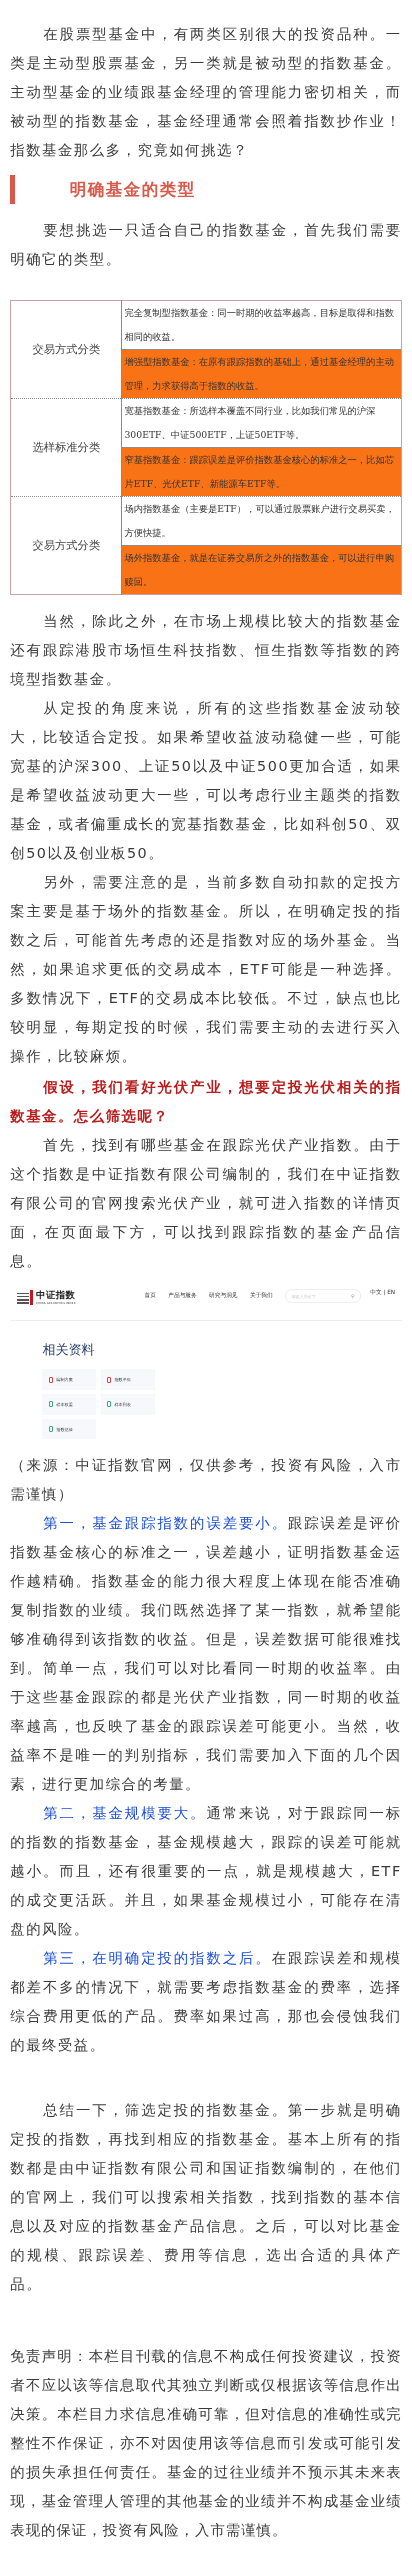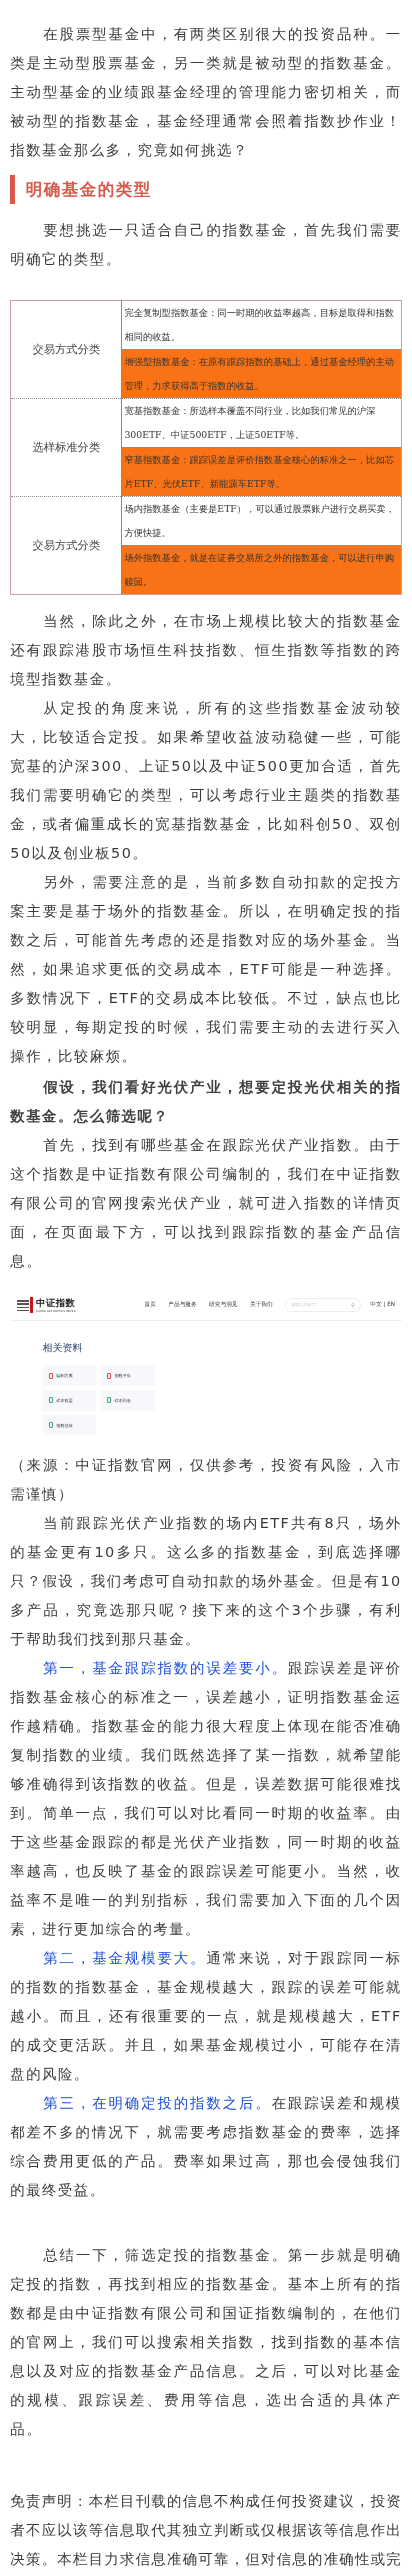--- a/index.html
+++ b/index.html
@@ -14,26 +14,26 @@
   .page { padding: 0 10.3px; }
   p.para {
     font-size: 14.4px;
     line-height: 29px;
     letter-spacing: 1.5px;
     text-indent: 33px;
     text-align: justify;
   }
   p.noindent { text-indent: 0; }
   .red { color: #1d4ed8; }
-  .red-bold { color: #404040; font-weight: bold; }
+  .red-bold { color: #b91c1c; font-weight: bold; }
 
   
   .sec-heading {
     display: flex; align-items: center;
-    height: 29px; margin-top: 10.3px;
+    height: 29px; margin-top: 10.3px; gap: 44px;
   }
   .sec-bar { width: 5.2px; height: 29px; background: #d9594a; margin-right: 10.3px; }
   .sec-title { font-size: 16.5px; font-weight: bold; color: #d9594a; letter-spacing: 1.5px; }
 
   
   .cls-table {
     width: 392px; margin: 26px 0 12.4px 0;
     border: 1px solid #c9a3a3;
     border-collapse: collapse;
     font-family: "DejaVu Serif", "Liberation Serif", serif;
@@ -43,40 +43,40 @@
     width: 111px; text-align: center; font-size: 11.3px; color: #444;
     border-right: 0.5px solid #8a8a8a;
   }
   .cls-table td.desc {
     font-size: 9.3px; line-height: 24px; color: #333; padding: 0 2.1px; letter-spacing: 0;
   }
   .cls-table td.desc.pink { background: #f97316; }
 
   
   .embed { margin: 13.4px 0 0 0; width: 392px; height: 155px; position: relative; background: #fff; }
-  .emb-nav { height: 32px; display: flex; align-items: center; padding: 0 7.2px; border-bottom: 0.5px solid #eee; }
+  .emb-nav { height: 32px; display: flex; align-items: flex-start; padding: 0 7.2px; border-bottom: 0.5px solid #eee; }
   .emb-logo { display: flex; align-items: center; }
   .emb-logo-mark { width: 15.5px; height: 15.5px; position: relative; margin-right: 3.1px; }
   .emb-logo-mark span { position: absolute; left: 0; height: 1.5px; background: #555; width: 11.3px; }
   .emb-logo-mark .r { position: absolute; right: 0; top: 0; width: 2.6px; height: 15.5px; background: #c8161d; }
   .emb-logo-text { display: flex; flex-direction: column; }
   .emb-logo-cn { font-size: 9.3px; font-weight: bold; color: #222; letter-spacing: 0.5px; }
   .emb-logo-en { font-size: 2.6px; color: #222; letter-spacing: 0.3px; }
   .emb-menu { display: flex; margin-left: auto; gap: 12.4px; font-size: 5.7px; color: #333; align-items: center; }
   .emb-search { width: 76px; height: 13.4px; border: 0.5px solid #eee; border-radius: 6.7px; display: flex; align-items: center; padding: 0 5.2px; font-size: 4.1px; color: #ccc; justify-content: space-between; }
   .emb-lang { font-size: 5.7px; color: #333; margin-left: 9.3px; }
   .emb-banner { height: 45px; background: linear-gradient(90deg, #0a2f94 0%, #0b3ca6 60%, #1a4db3 100%); padding: 7.2px 7.2px; color: #fff; }
   .emb-crumb { font-size: 4.6px; opacity: 0.9; display: flex; gap: 3.1px; }
   .emb-title { font-size: 11.3px; margin-top: 6.2px; letter-spacing: 0.5px; }
   .emb-body { display: flex; padding: 0 7.2px; margin-top: 19.6px; }
   .emb-left { width: 242px; }
   .emb-idx-title { font-size: 7.7px; color: #2a3f6b; }
   .emb-desc-box { margin-top: 9.3px; background: #f7f8fb; height: 72px; padding: 26px 9.3px 0 9.3px; font-size: 4.1px; line-height: 7.2px; color: #333; }
   .emb-right { margin-left: 25px; width: 111px; }
-  .emb-res-title { font-size: 10px; color: #2a3f6b; }
+  .emb-res-title { font-size: 13px; color: #2a3f6b; }
   .emb-res-grid { display: grid; grid-template-columns: 54px 54px; gap: 4.1px; margin-top: 10.3px; }
   .emb-res-item { height: 20.6px; background: #f7f8fb; display: flex; align-items: center; padding-left: 6.2px; font-size: 4.1px; color: #333; }
   .emb-res-item .ficon { width: 4.6px; height: 6.2px; border: 0.8px solid #d04040; border-radius: 1px; margin-right: 3.1px; }
   .emb-res-item .ficon.green { border-color: #3aa77a; }
 
   .caption { margin-top: 6.2px; }
 </style>
 </head>
 <body>
 
@@ -111,21 +111,21 @@
       <td class="cat" rowspan="2">交易方式分类</td>
       <td class="desc">场内指数基金（主要是ETF），可以通过股票账户进行交易买卖，方便快捷。</td>
     </tr>
     <tr>
       <td class="desc pink">场外指数基金，就是在证券交易所之外的指数基金，可以进行申购赎回。</td>
     </tr>
   </tbody>
     </table>
 
   <p class="para">当然，除此之外，在市场上规模比较大的指数基金还有跟踪港股市场恒生科技指数、恒生指数等指数的跨境型指数基金。</p>
-  <p class="para">从定投的角度来说，所有的这些指数基金波动较大，比较适合定投。如果希望收益波动稳健一些，可能宽基的沪深300、上证50以及中证500更加合适，首先我们需要明确它的类型，可以考虑行业主题类的指数基金，或者偏重成长的宽基指数基金，比如科创50、双创50以及创业板50。</p>
+  <p class="para">从定投的角度来说，所有的这些指数基金波动较大，比较适合定投。如果希望收益波动稳健一些，可能宽基的沪深300、上证50以及中证500更加合适，如果是希望收益波动更大一些，可以考虑行业主题类的指数基金，或者偏重成长的宽基指数基金，比如科创50、双创50以及创业板50。</p>
   <p class="para">另外，需要注意的是，当前多数自动扣款的定投方案主要是基于场外的指数基金。所以，在明确定投的指数之后，可能首先考虑的还是指数对应的场外基金。当然，如果追求更低的交易成本，ETF可能是一种选择。多数情况下，ETF的交易成本比较低。不过，缺点也比较明显，每期定投的时候，我们需要主动的去进行买入操作，比较麻烦。</p>
 
   <p class="para red-bold" style="margin-top:2.1px">假设，我们看好光伏产业，想要定投光伏相关的指数基金。怎么筛选呢？</p>
   <p class="para">首先，找到有哪些基金在跟踪光伏产业指数。由于这个指数是中证指数有限公司编制的，我们在中证指数有限公司的官网搜索光伏产业，就可进入指数的详情页面，在页面最下方，可以找到跟踪指数的基金产品信息。</p>
 
   <div class="embed">
     <div class="emb-nav">
       <div class="emb-logo">
         <div class="emb-logo-mark">
           <span style="top:3.1px"></span>
@@ -175,21 +175,20 @@
               <span class="ficon green"></span>
               <span>指数估值</span>
             </div>
         </div>
       </div>
     </div>
   </div>
 
   <p class="para noindent caption">（来源：中证指数官网，仅供参考，投资有风险，入市需谨慎）</p>
 
-  <p class="para">当前跟踪光伏产业指数的场内ETF共有8只，场外的基金更有10多只。这么多的指数基金，到底选择哪只？假设，我们考虑可自动扣款的场外基金。但是有10多产品，究竟选那只呢？接下来的这个3个步骤，有利于帮助我们找到那只基金。</p>
 
   <p class="para"><span class="red">第一，基金跟踪指数的误差要小。</span><span>跟踪误差是评价指数基金核心的标准之一，误差越小，证明指数基金运作越精确。指数基金的能力很大程度上体现在能否准确复制指数的业绩。我们既然选择了某一指数，就希望能够准确得到该指数的收益。但是，误差数据可能很难找到。简单一点，我们可以对比看同一时期的收益率。由于这些基金跟踪的都是光伏产业指数，同一时期的收益率越高，也反映了基金的跟踪误差可能更小。当然，收益率不是唯一的判别指标，我们需要加入下面的几个因素，进行更加综合的考量。</span></p>
   <p class="para"><span class="red">第二，基金规模要大。</span><span>通常来说，对于跟踪同一标的指数的指数基金，基金规模越大，跟踪的误差可能就越小。而且，还有很重要的一点，就是规模越大，ETF的成交更活跃。并且，如果基金规模过小，可能存在清盘的风险。</span></p>
   <p class="para"><span class="red">第三，在明确定投的指数之后。</span><span>在跟踪误差和规模都差不多的情况下，就需要考虑指数基金的费率，选择综合费用更低的产品。费率如果过高，那也会侵蚀我们的最终受益。</span></p>
 
   <p class="para" style="margin-top:36px">总结一下，筛选定投的指数基金。第一步就是明确定投的指数，再找到相应的指数基金。基本上所有的指数都是由中证指数有限公司和国证指数编制的，在他们的官网上，我们可以搜索相关指数，找到指数的基本信息以及对应的指数基金产品信息。之后，可以对比基金的规模、跟踪误差、费用等信息，选出合适的具体产品。</p>
 
   <p class="para noindent" style="margin-top:43px; letter-spacing:1px">免责声明：本栏目刊载的信息不构成任何投资建议，投资者不应以该等信息取代其独立判断或仅根据该等信息作出决策。本栏目力求信息准确可靠，但对信息的准确性或完整性不作保证，亦不对因使用该等信息而引发或可能引发的损失承担任何责任。基金的过往业绩并不预示其未来表现，基金管理人管理的其他基金的业绩并不构成基金业绩表现的保证，投资有风险，入市需谨慎。</p>
 </div>
 

